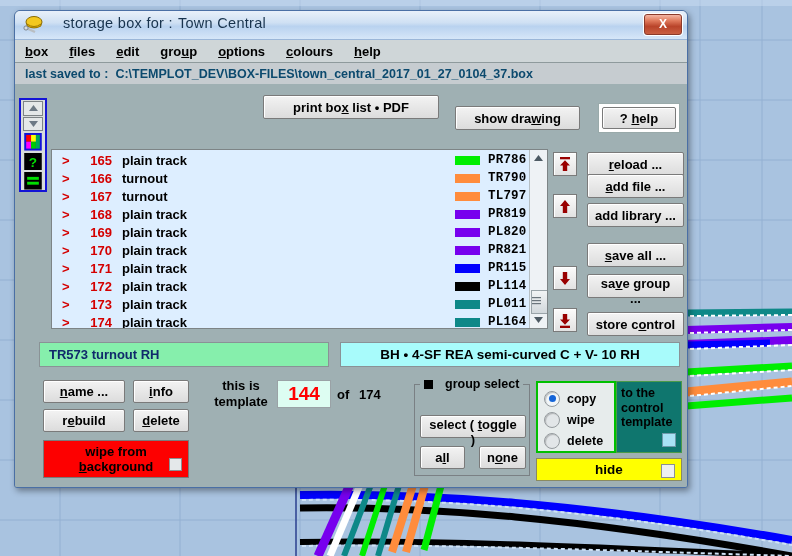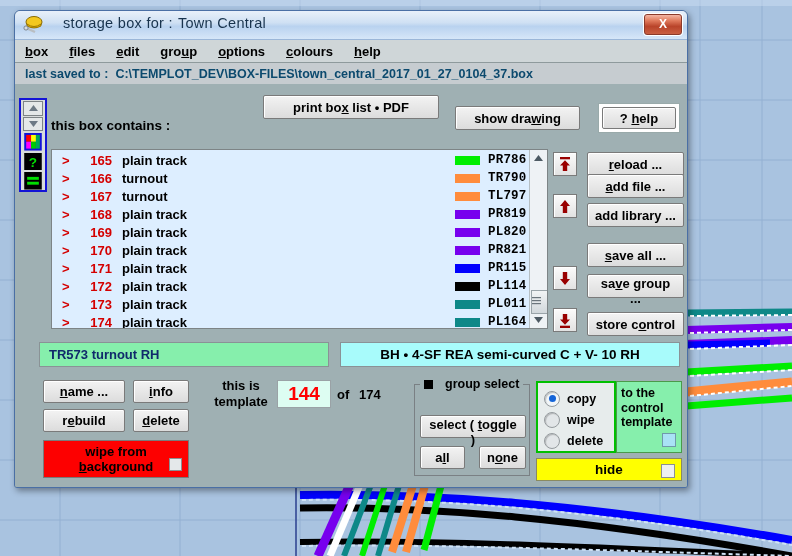--- a/index.html
+++ b/index.html
@@ -165,21 +165,21 @@
   }
   .rrow{display:flex;align-items:center;height:21px;cursor:pointer;}
   .radio{width:14px;height:14px;border-radius:50%;background:#e2e6e8;
     border:1px solid #959b9e;box-shadow:inset 1px 1px 1px rgba(0,0,0,.22);
     margin-right:7px;flex:0 0 14px;display:flex;align-items:center;justify-content:center;}
   .radio.on{background:#f2f6f8;}
   .radio.on::after{content:"";width:7px;height:7px;border-radius:50%;background:#1565d8;}
   .rlabel{font-size:12.5px;font-weight:bold;color:#000;}
   #ctlpanel{
     position:absolute;left:601px;top:297px;width:66px;height:72px;
-    background:#86efac;border:1px solid #4a9a4a;box-sizing:border-box;
+    background:#0f766e;border:1px solid #4a9a4a;box-sizing:border-box;
     padding:4px 0 0 4px;font-size:12.5px;font-weight:bold;color:#000;line-height:14.5px;
   }
   #ctl-chk{position:absolute;right:5px;bottom:5px;width:12px;height:12px;
     background:#a9e2f5;border:1px solid #6f9aab;}
   #hidebar{
     position:absolute;left:521px;top:374px;width:146px;height:23px;
     background:#ffff00;border:1px solid #8a8a60;box-sizing:border-box;
     display:flex;align-items:center;justify-content:center;
     font-size:13.5px;font-weight:bold;color:#000;
   }
@@ -300,21 +300,20 @@
         <rect width="18" height="18" fill="#000"></rect>
         <text x="9" y="14" font-family="Liberation Sans, sans-serif" font-size="14" font-weight="bold" fill="#00e000" text-anchor="middle">?</text>
       </svg>
       <svg class="sb-sq" viewBox="0 0 18 18">
         <rect width="18" height="18" fill="#000"></rect>
         <rect x="3" y="5" width="12" height="3" fill="#00e000"></rect>
         <rect x="3" y="10" width="12" height="3" fill="#00e000"></rect>
       </svg>
     </div>
 
-    <div id="contains-label">this  box  contains :</div>
 
     <button class="btn" id="btn-print"><span>print  bo</span><u>x</u><span>  list  •  PDF</span></button>
     <button class="btn" id="btn-showdrawing"><span>show  dra</span><u>w</u><span>ing</span></button>
     <div id="help-wrap">
       <button class="btn" id="btn-help"><span>? </span><u>h</u><span>elp</span></button>
     </div>
 
     <div id="listbox">
       <div id="list-left">
         <div class="lrow">

